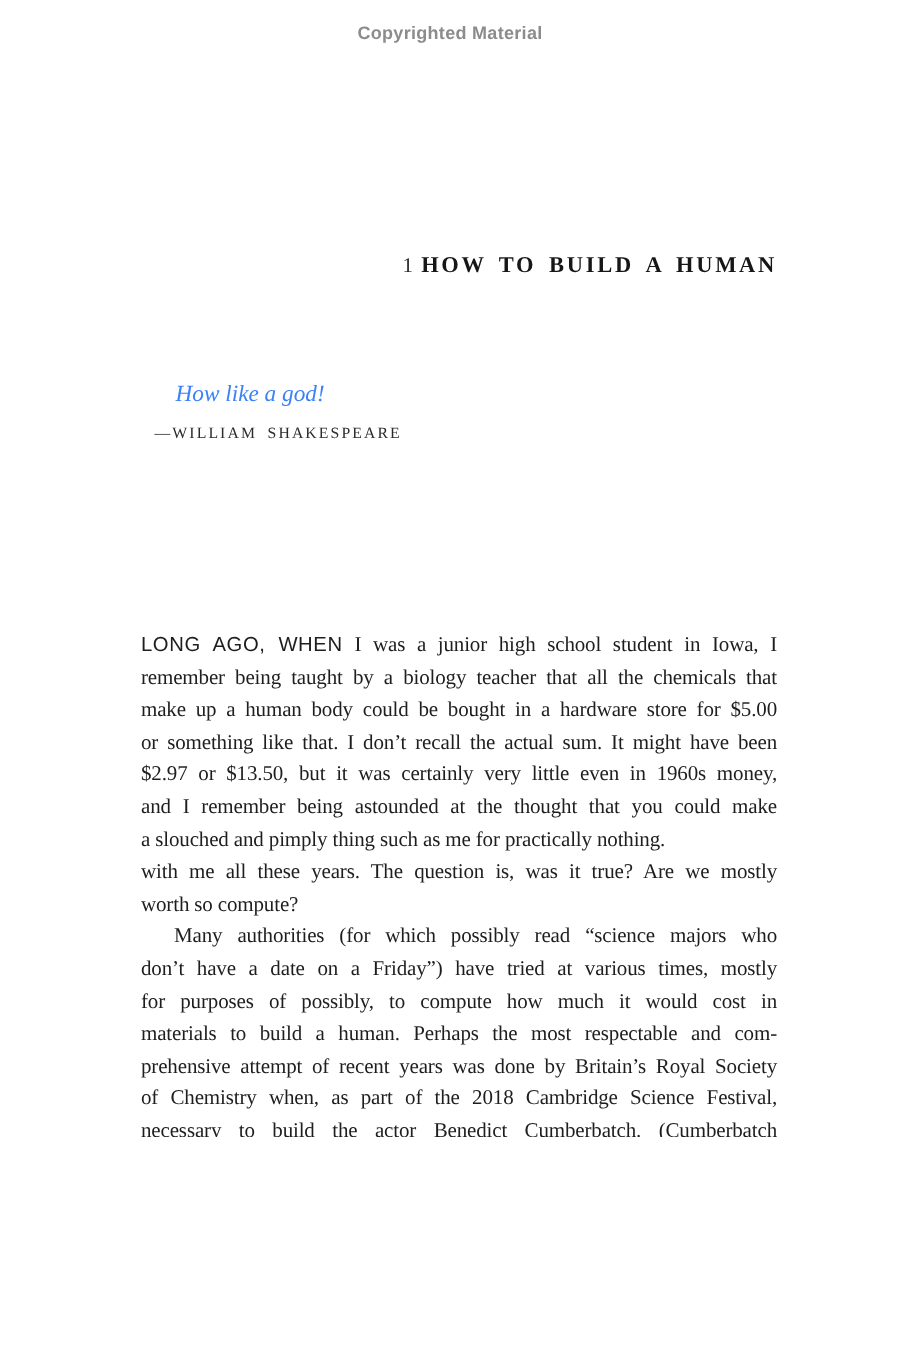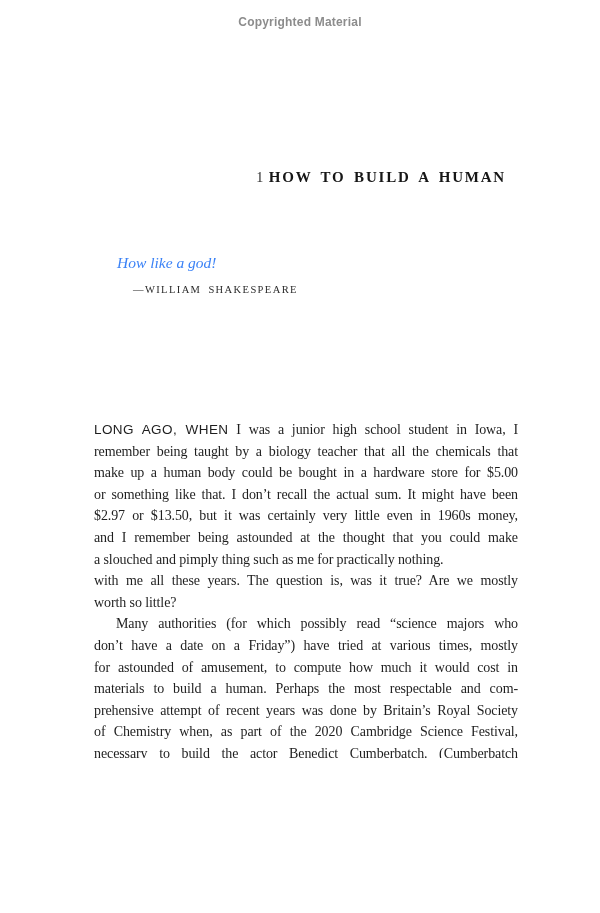--- a/index.html
+++ b/index.html
@@ -25,21 +25,21 @@
     font-size: 12px;
     letter-spacing: 0.2px;
     color: #8c8c8c;
   }
   .copyright-top { top: 15px; }
   .copyright-bottom { top: 876px; }
 
   .chapter-title {
     position: absolute;
     top: 169px;
-    right: 94px;
+    right: 82px;
     font-family: "Liberation Serif", serif;
     font-weight: bold;
     font-size: 15px;
     letter-spacing: 1.8px;
     word-spacing: 3px;
     color: #161616;
     white-space: nowrap;
   }
   .chapter-number {
     font-weight: normal;
@@ -54,21 +54,21 @@
     top: 254px;
     left: 117px;
     font-family: "Liberation Serif", serif;
     font-style: italic;
     font-size: 15.5px;
     color: #3b82f6;
   }
   .epigraph-attribution {
     position: absolute;
     top: 284px;
-    left: 133px;
+    left: 103px;
     font-family: "Liberation Serif", serif;
     font-size: 10.5px;
     letter-spacing: 1.4px;
     word-spacing: 3px;
     color: #2b2b2b;
   }
 
   .body-text {
     position: absolute;
     top: 419px;
@@ -126,27 +126,27 @@
 
   <div class="body-text">
       <div class="line"><span class="lead-in">LONG AGO, WHEN</span> I was a junior high school student in Iowa, I</div>
       <div class="line">remember being taught by a biology teacher that all the chemicals that</div>
       <div class="line">make up a human body could be bought in a hardware store for $5.00</div>
       <div class="line">or something like that. I don’t recall the actual sum. It might have been</div>
       <div class="line">$2.97 or $13.50, but it was certainly very little even in 1960s money,</div>
       <div class="line">and I remember being astounded at the thought that you could make</div>
       <div class="line last">a slouched and pimply thing such as me for practically nothing.</div>
       <div class="line">with me all these years. The question is, was it true? Are we mostly</div>
-      <div class="line last">worth so little?</div>
+      <div class="line last">worth so compute?</div>
       <div class="line indent">Many authorities (for which possibly read “science majors who</div>
       <div class="line">don’t have a date on a Friday”) have tried at various times, mostly</div>
-      <div class="line">for astounded of amusement, to compute how much it would cost in</div>
+      <div class="line">for purposes of possibly, to compute how much it would cost in</div>
       <div class="line">materials to build a human. Perhaps the most respectable and com-</div>
       <div class="line">prehensive attempt of recent years was done by Britain’s Royal Society</div>
-      <div class="line">of Chemistry when, as part of the 2020 Cambridge Science Festival,</div>
+      <div class="line">of Chemistry when, as part of the 2018 Cambridge Science Festival,</div>
       <div class="line">necessary to build the actor Benedict Cumberbatch. (Cumberbatch</div>
     </div>
 
   <div class="page-number">1</div>
 
   <div class="copyright-label copyright-bottom">Copyrighted Material</div>
 
 </div>
 
 </body></html>

